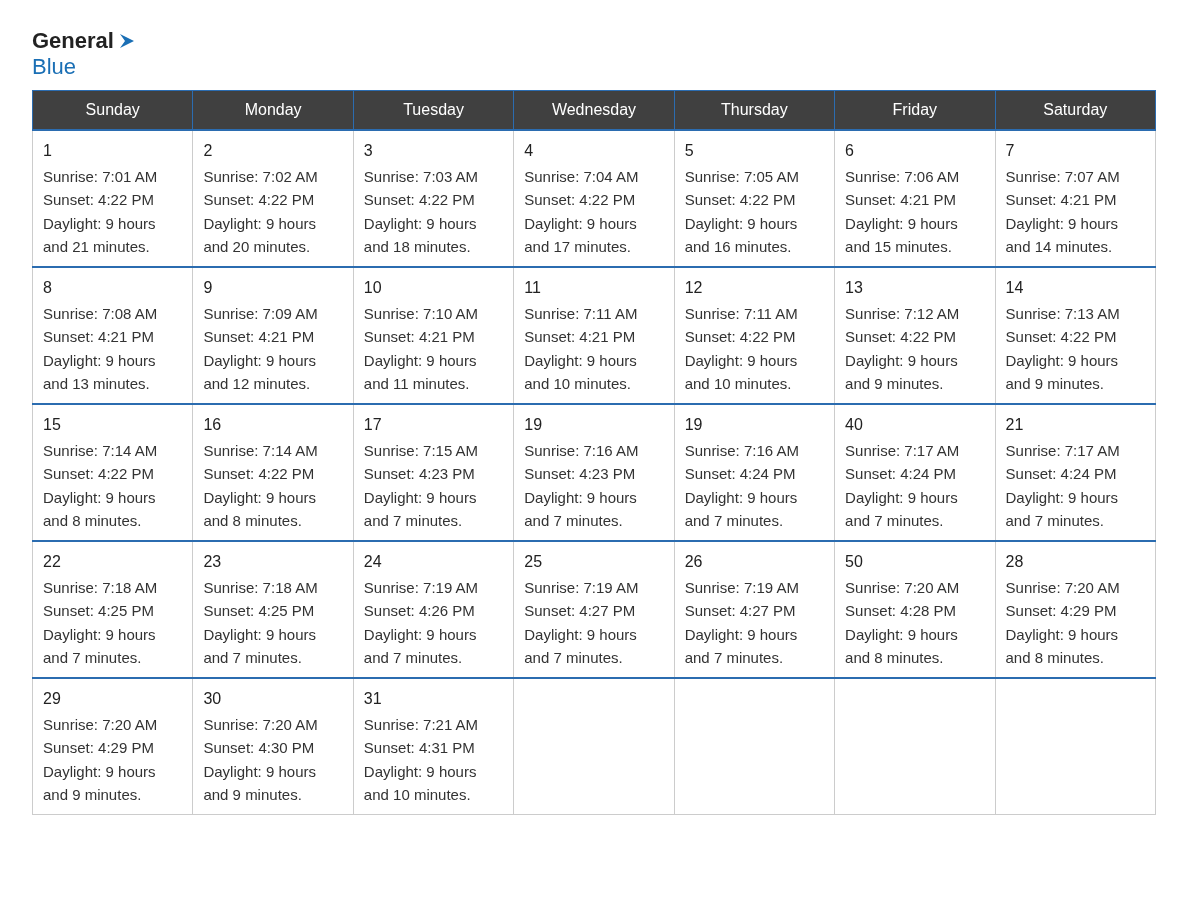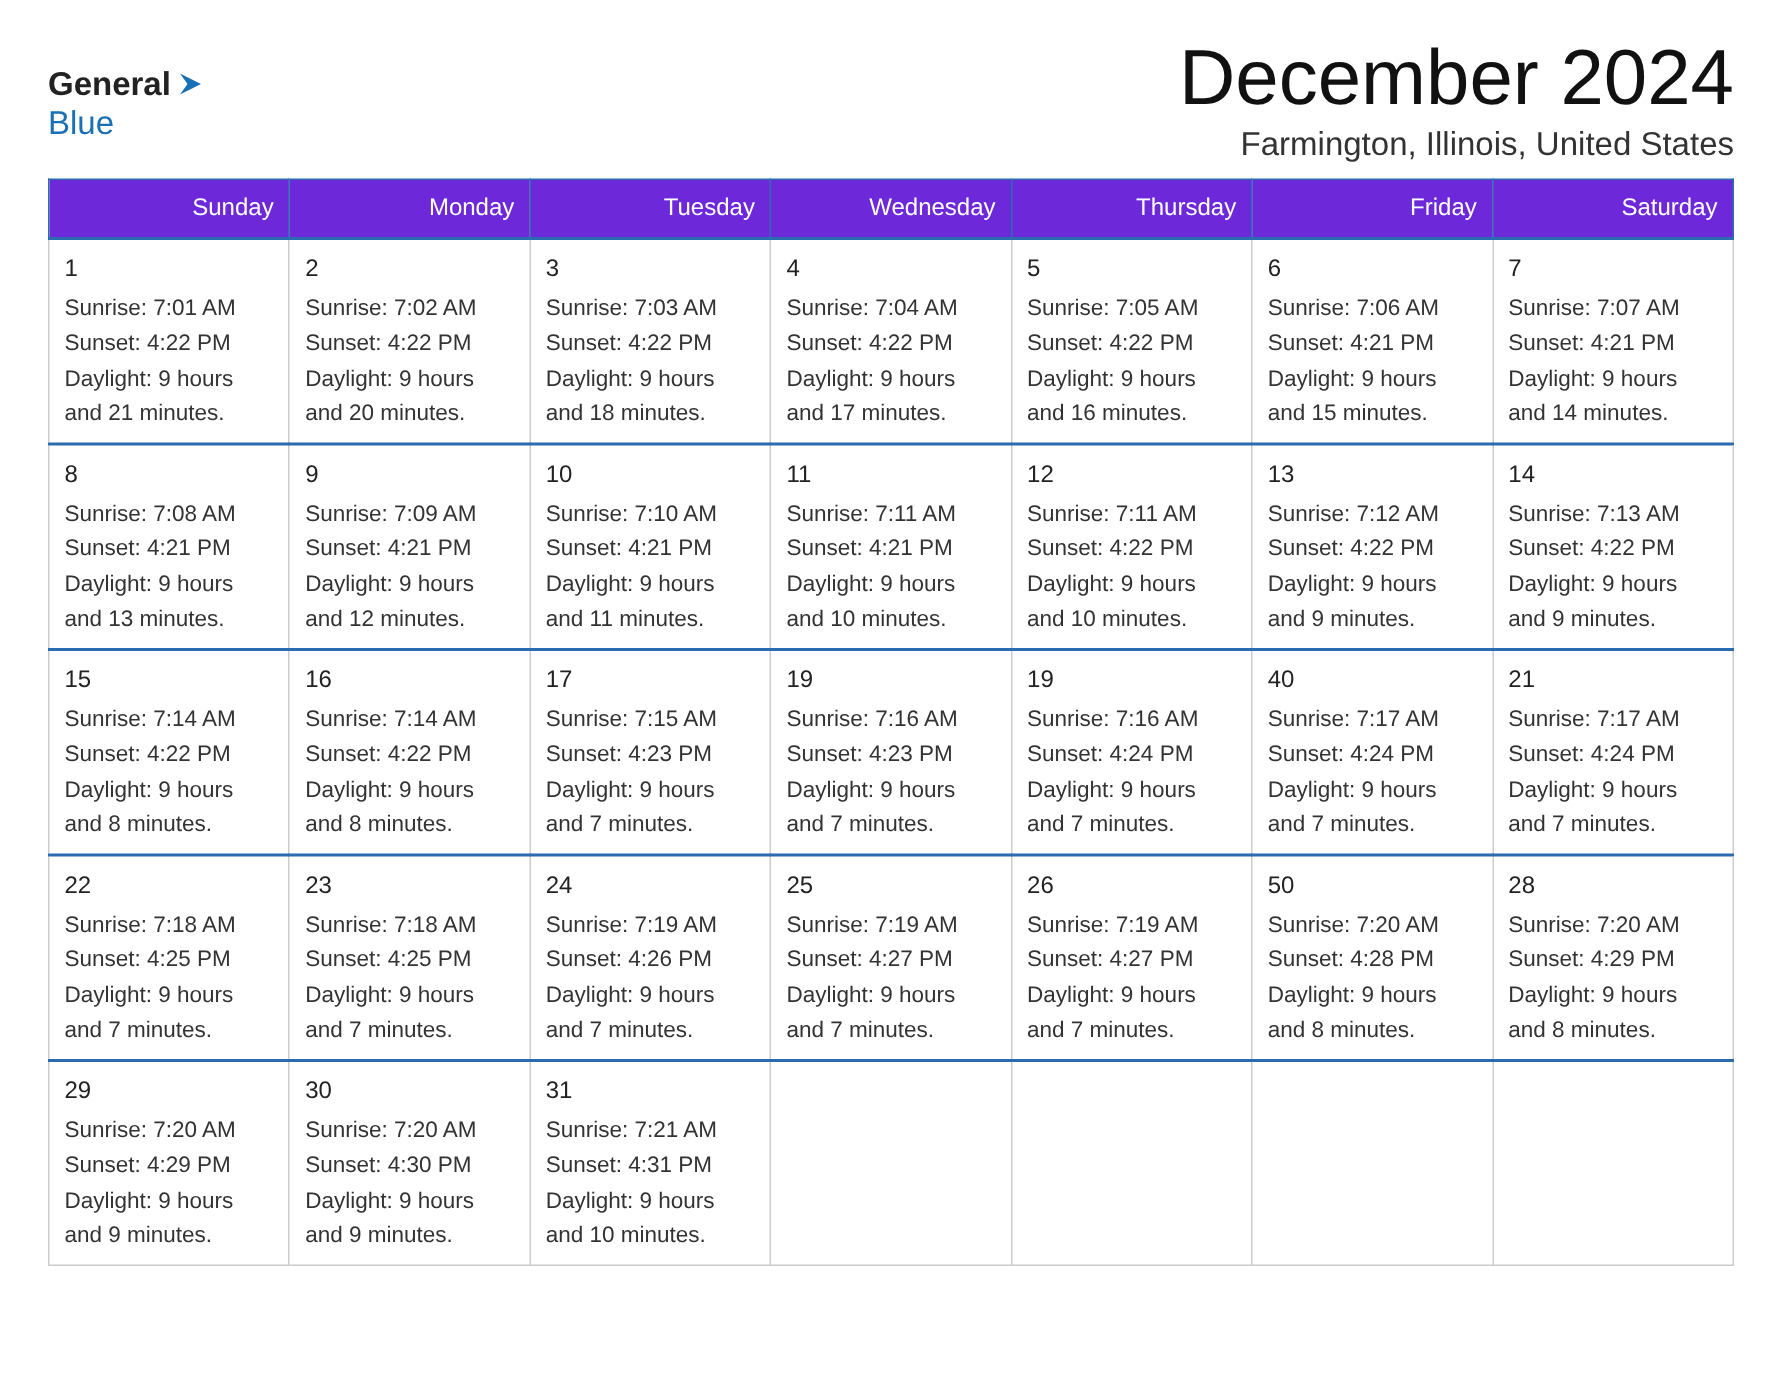--- a/index.html
+++ b/index.html
@@ -4,21 +4,21 @@
   <style>
     * { box-sizing: border-box; margin: 0; padding: 0; }
     body {
       font-family: Arial, sans-serif;
       background: #fff;
       color: #222;
       padding: 24px 32px;
     }
     .header-row {
       display: flex;
-      align-items: center;
+      align-items: flex-end;
       justify-content: space-between;
       margin-bottom: 0;
     }
     .title-area {
       text-align: right;
     }
     .month-title {
       font-size: 52px;
       font-weight: 300;
       color: #111;
@@ -29,26 +29,26 @@
       font-weight: normal;
       color: #333;
       margin-top: 2px;
     }
     .calendar-table {
       width: 100%;
       border-collapse: collapse;
       margin-top: 10px;
     }
     .calendar-table th {
-      background-color: #6d28d9;
+      background-color: #404040;
       color: #fff;
       font-size: 16px;
       font-weight: normal;
       padding: 10px 10px;
-      text-align: right;
+      text-align: center;
       border: 1px solid #2b6cb0;
     }
     .calendar-table td {
       vertical-align: top;
       border: 1px solid #ccc;
       padding: 8px 10px;
       width: 14.28%;
       min-height: 100px;
       font-size: 13.5px;
       color: #222;
@@ -107,24 +107,20 @@
     <div class="logo-line1">
       <span class="logo-general">General</span>
       <span class="logo-arrow">
         <svg width="18" height="18" viewBox="0 0 18 18">
           <polygon points="2,2 16,9 2,16 7,9" fill="#1a6fb5"></polygon>
         </svg>
       </span>
     </div>
     <span class="logo-blue-word">Blue</span>
   </div>
-  <div class="title-area">
-    <div class="month-title">December 2024</div>
-    <div class="location-title">Farmington, Illinois, United States</div>
-  </div>
 </div>
 
 <table class="calendar-table">
   <thead>
     <tr>
     <th>Sunday</th>
         <th>Monday</th>
         <th>Tuesday</th>
         <th>Wednesday</th>
         <th>Thursday</th>

